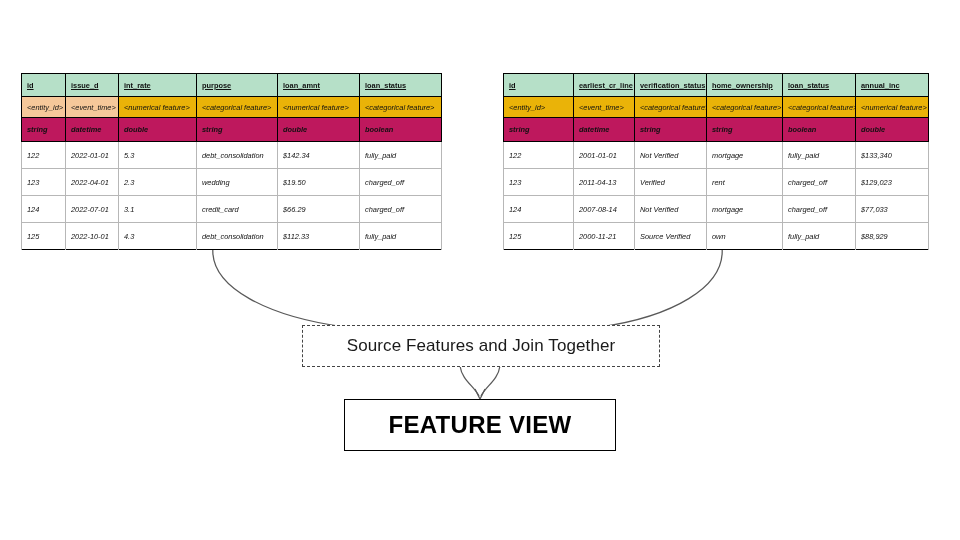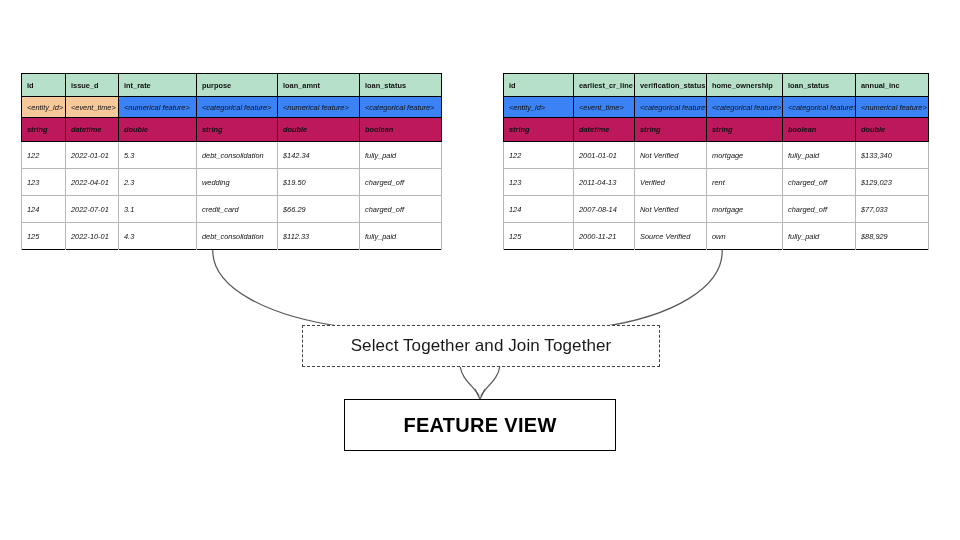--- a/index.html
+++ b/index.html
@@ -37,31 +37,32 @@
     overflow: hidden;
     white-space: nowrap;
   }
   .src-table tr.r-head td {
     background: #b6e0c8;
     font-weight: bold;
     height: 22px;
     border-left: 1px solid #000000;
     border-right: 1px solid #000000;
     border-bottom: 1px solid #000000;
+    text-decoration: underline;
   }
   .src-table tr.r-role td {
     height: 20px;
     font-weight: normal;
     font-style: italic;
     border-left: 1px solid #000000;
     border-right: 1px solid #000000;
     border-bottom: 1px solid #000000;
   }
   .src-table tr.r-role td.c-key   { background: #f6c89a; }
-  .src-table tr.r-role td.c-feat  { background: #3b82f6; }
+  .src-table tr.r-role td.c-feat  { background: #eab308; }
   .src-table tr.r-type td {
     background: #be185d;
     height: 23px;
     font-weight: bold;
     font-style: italic;
     border-left: 1px solid #000000;
     border-right: 1px solid #000000;
     border-bottom: 1.4px solid #000000;
   }
   .src-table tr.r-data td {
@@ -114,21 +115,21 @@
     top: 399px;
     width: 270px;
     height: 50px;
     border: 1.7px solid #000000;
     background: #ffffff;
     display: flex;
     align-items: center;
     justify-content: center;
   }
   #feature-view-box .label {
-    font-size: 20px;
+    font-size: 24px;
     font-weight: bold;
     color: #000000;
     letter-spacing: 0.3px;
   }
 
   
   #arrows {
     position: absolute;
     left: 0;
     top: 0;
@@ -285,20 +286,20 @@
         <td>2000-11-21</td>
         <td>Source Verified</td>
         <td>own</td>
         <td>fully_paid</td>
         <td>$88,929</td>
       </tr>
     </tbody>
   </table>
 
   <div id="join-box">
-    <span class="label">Select Together and Join Together</span>
+    <span class="label">Source Features and Join Together</span>
   </div>
 
   <div id="feature-view-box">
     <span class="label">FEATURE VIEW</span>
   </div>
 
 </div>
 
 </body></html>

